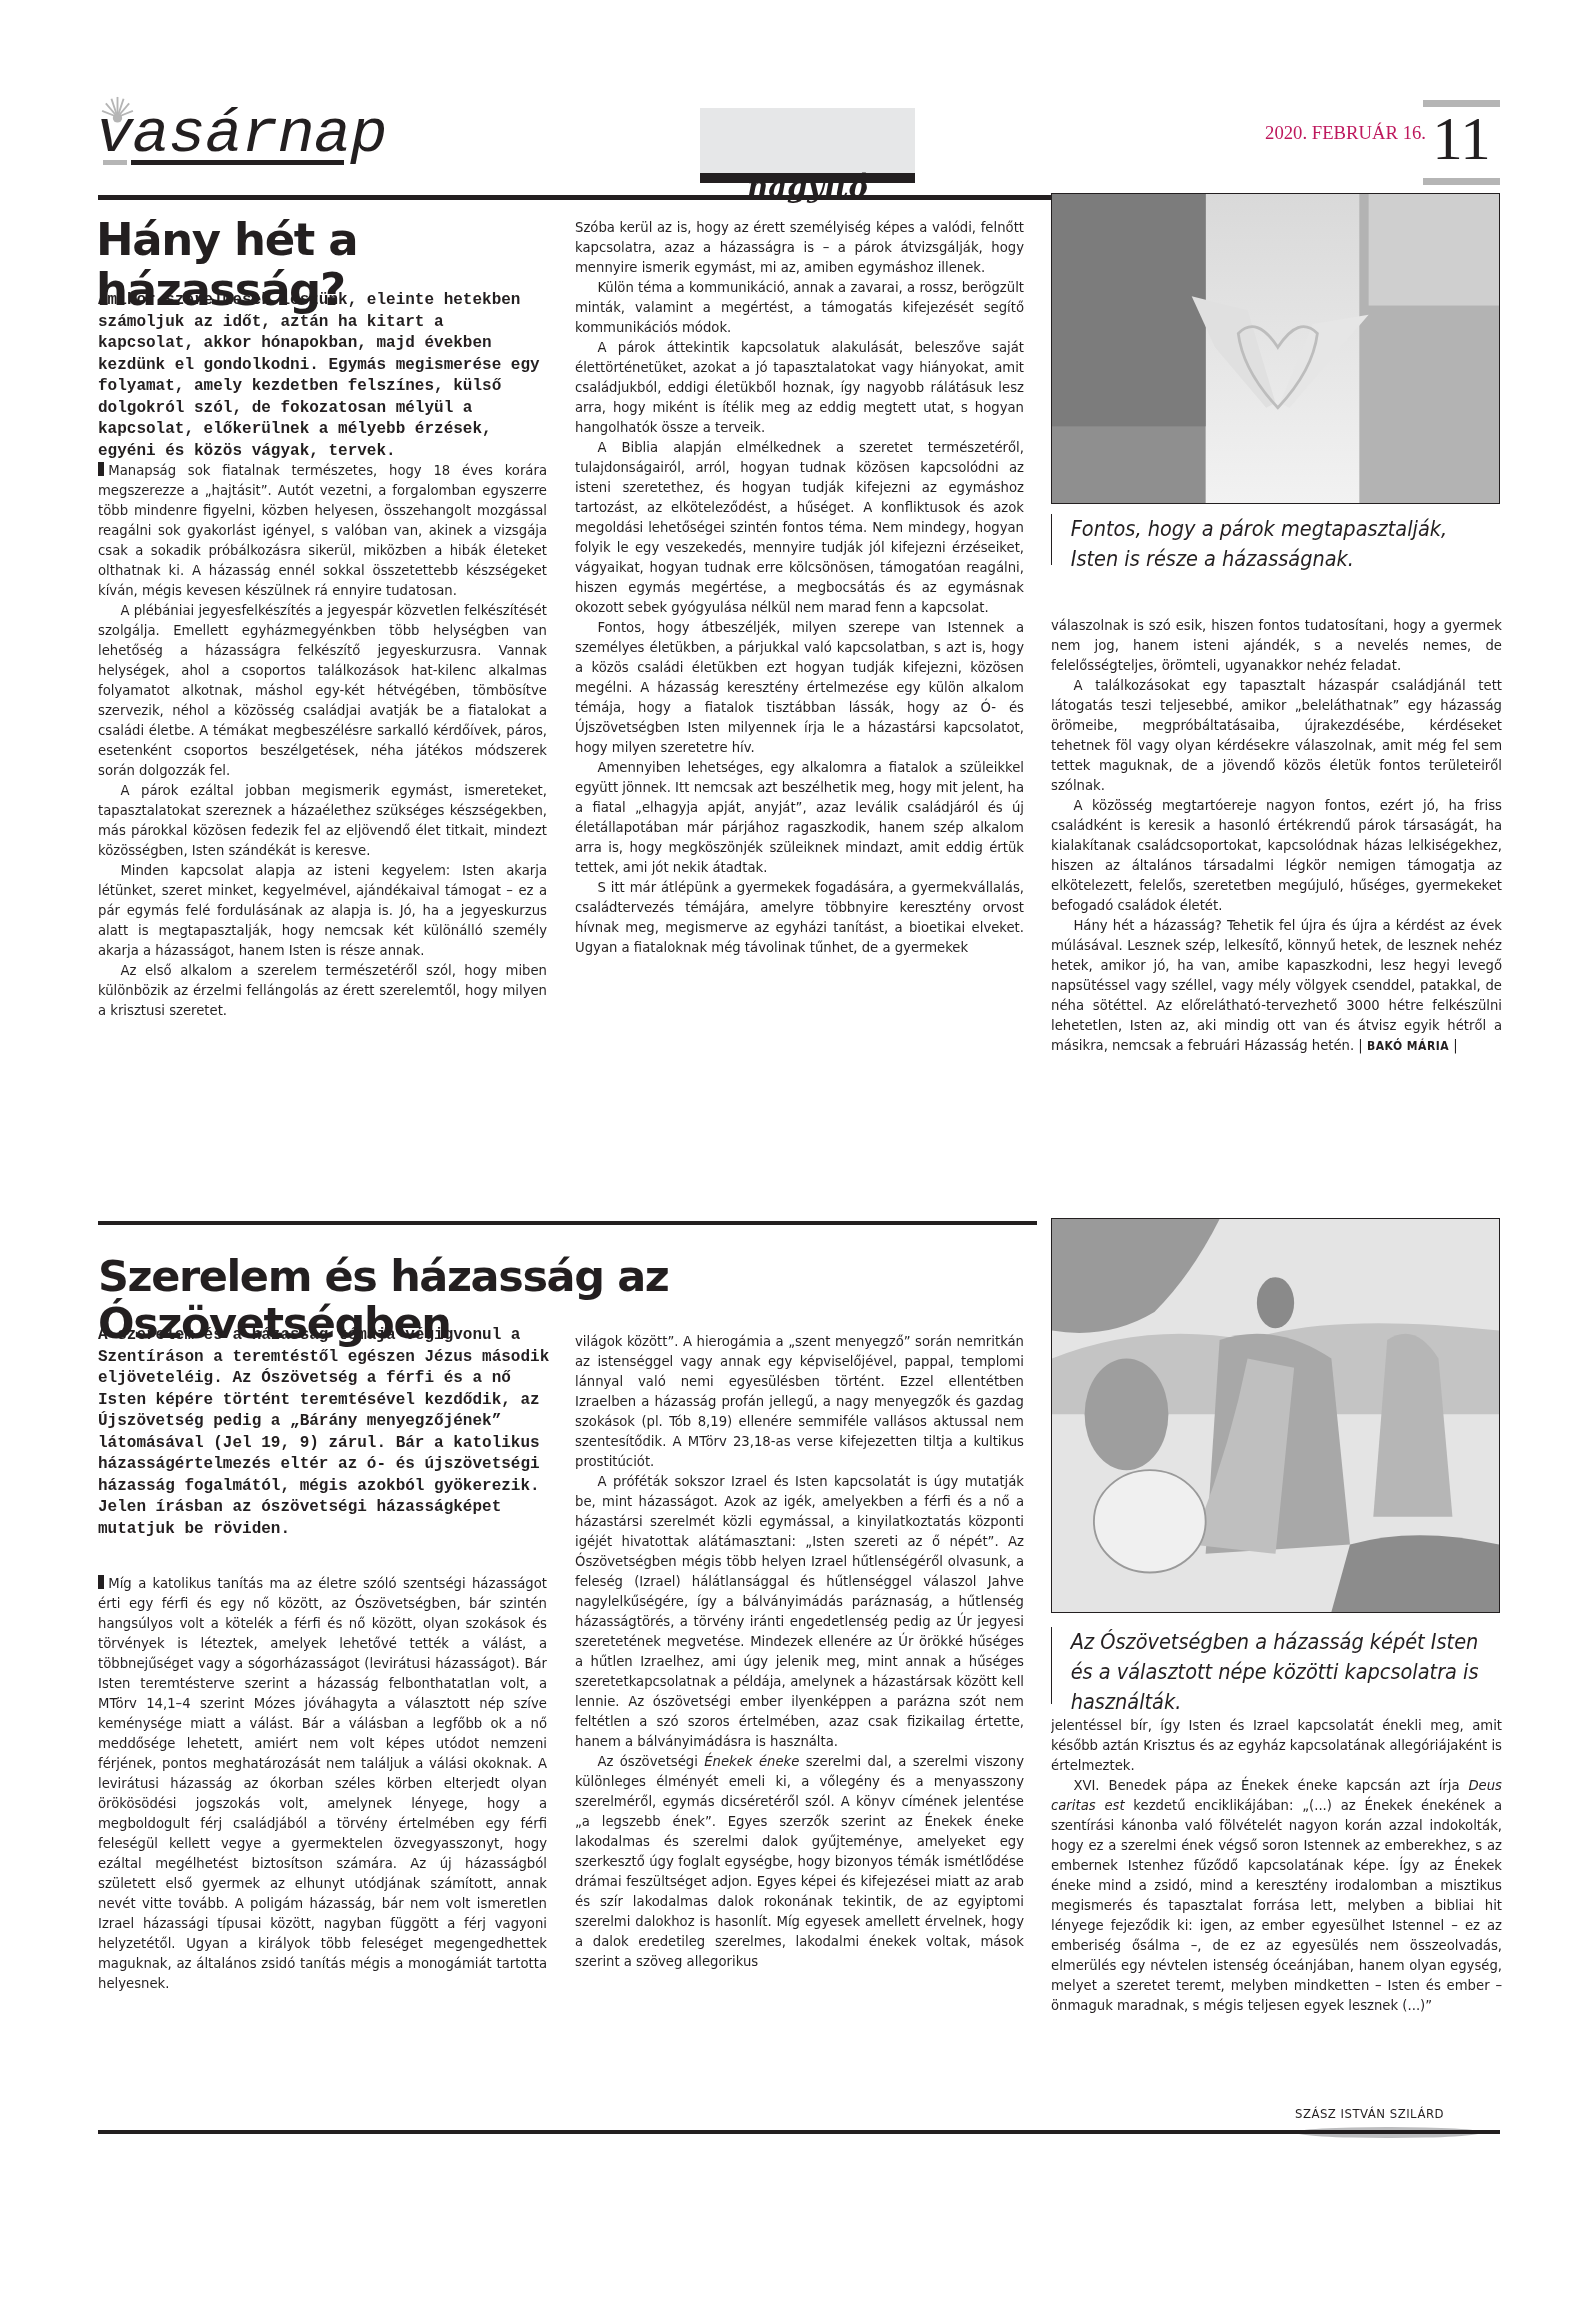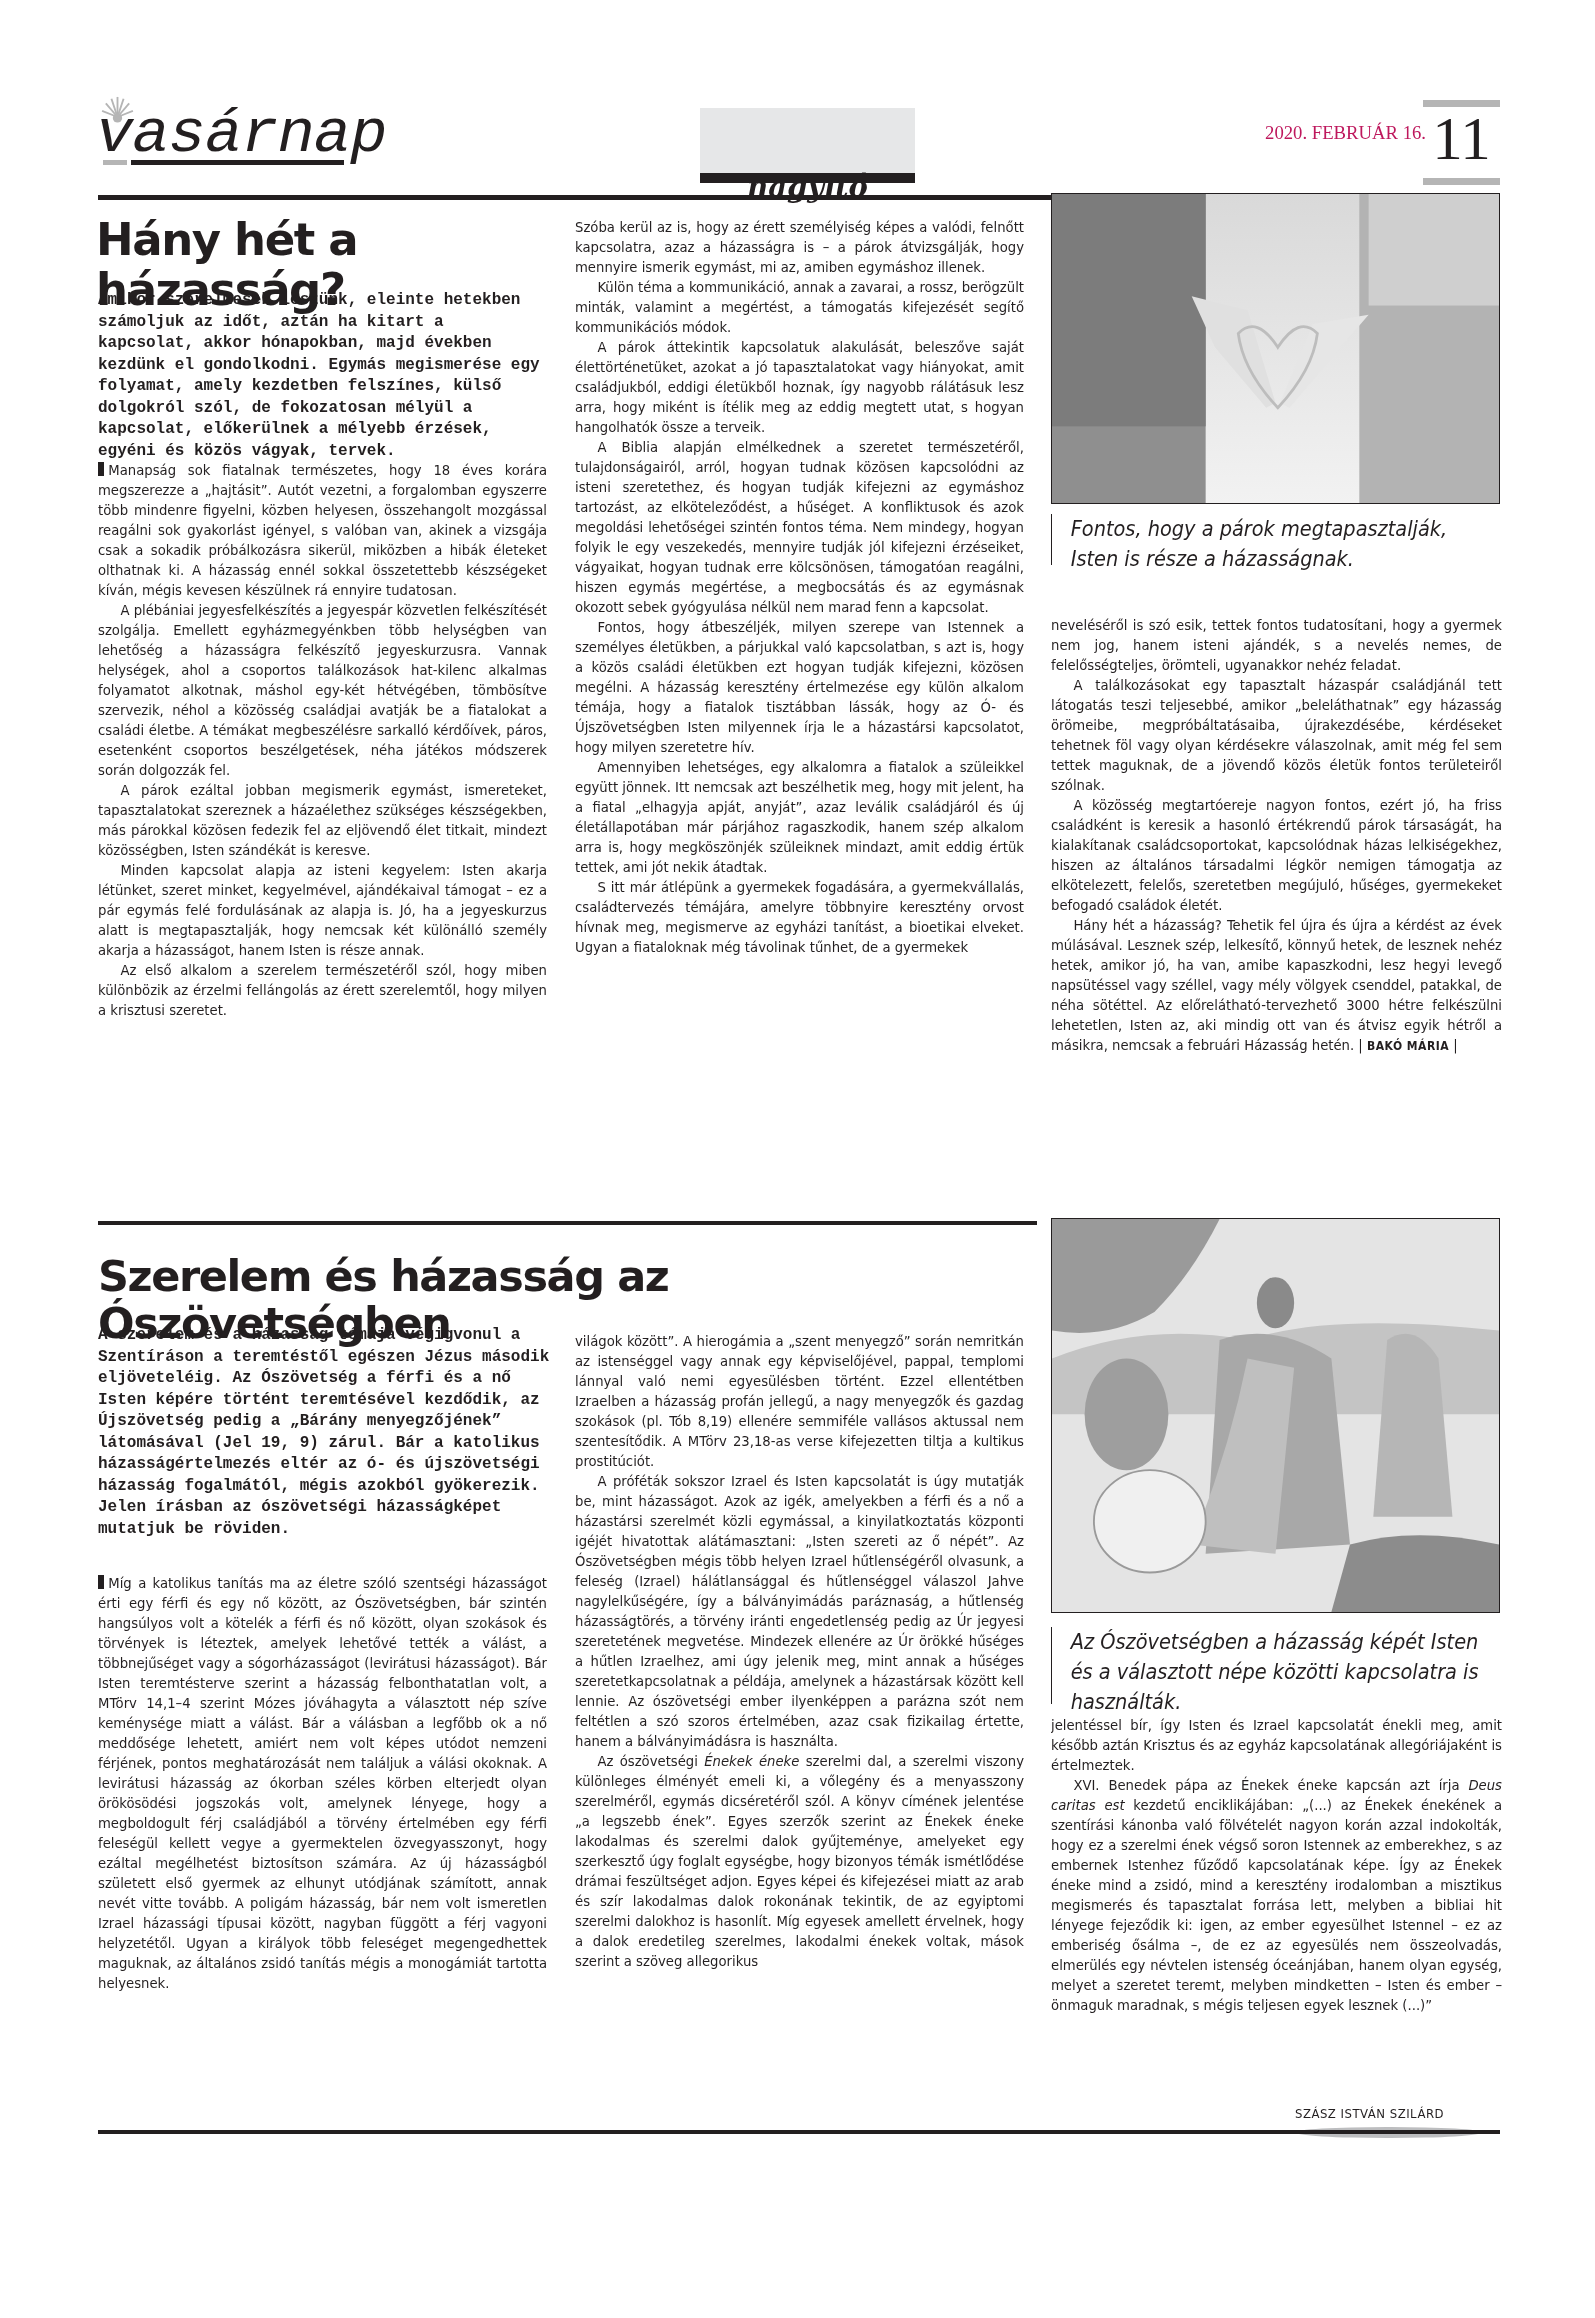--- a/index.html
+++ b/index.html
@@ -132,21 +132,21 @@
     <path d="M680 260 L560 280 L490 450 L510 460 L620 330 Z" fill="#e6e6e6"></path>
     <path d="M400 300 Q440 260 485 330 Q530 260 570 300 Q560 380 485 460 Q410 380 400 300 Z" fill="none" stroke="#bdbdbd" stroke-width="6"></path>
   </svg>
 </div>
 
 <div class="abs caption1">
   <div class="caption">Fontos, hogy a párok megtapasztalják, Isten is része a házasságnak.</div>
 </div>
 
 <div class="abs col a1c3">
-  <p class="first">neveléséről is szó esik, tettek fontos tudatosítani, hogy a gyermek nem jog, hanem isteni ajándék, s a nevelés nemes, de felelősségteljes, örömteli, ugyanakkor nehéz feladat.</p>
+  <p class="first">válaszolnak is szó esik, hiszen fontos tudatosítani, hogy a gyermek nem jog, hanem isteni ajándék, s a nevelés nemes, de felelősségteljes, örömteli, ugyanakkor nehéz feladat.</p>
   <p>A találkozásokat egy tapasztalt házaspár családjánál tett látogatás teszi teljesebbé, amikor „beleláthatnak” egy házasság örömeibe, megpróbáltatásaiba, újrakezdésébe, kérdéseket tehetnek föl vagy olyan kérdésekre válaszolnak, amit még fel sem tettek maguknak, de a jövendő közös életük fontos területeiről szólnak.</p>
   <p>A közösség megtartóereje nagyon fontos, ezért jó, ha friss családként is keresik a hasonló értékrendű párok társaságát, ha kialakítanak családcsoportokat, kapcsolódnak házas lelkiségekhez, hiszen az általános társadalmi légkör nemigen támogatja az elkötelezett, felelős, szeretetben megújuló, hűséges, gyermekeket befogadó családok életét.</p>
   <p><span>Hány hét a házasság? Tehetik fel újra és újra a kérdést az évek múlásával. Lesznek szép, lelkesítő, könnyű hetek, de lesznek nehéz hetek, amikor jó, ha van, amibe kapaszkodni, lesz hegyi levegő napsütéssel vagy széllel, vagy mély völgyek csenddel, patakkal, de néha sötéttel. Az előrelátható-tervezhető 3000 hétre felkészülni lehetetlen, Isten az, aki mindig ott van és átvisz egyik hétről a másikra, nemcsak a februári Házasság hetén. |</span> <span class="byline">BAKÓ MÁRIA</span> |</p>
 </div>
 
 <div class="abs rule-mid"></div>
 
 <h2 class="abs headline h2" style="margin:0">Szerelem és házasság az Ószövetségben</h2>
 <div class="abs lead lead2">A szerelem és a házasság témája végigvonul a Szentíráson a teremtéstől egészen Jézus második eljöveteléig. Az Ószövetség a férfi és a nő Isten képére történt teremtésével kezdődik, az Újszövetség pedig a „Bárány menyegzőjének” látomásával (Jel 19, 9) zárul. Bár a katolikus házasságértelmezés eltér az ó- és újszövetségi házasság fogalmától, mégis azokból gyökerezik. Jelen írásban az ószövetségi házasságképet mutatjuk be röviden.</div>
 

